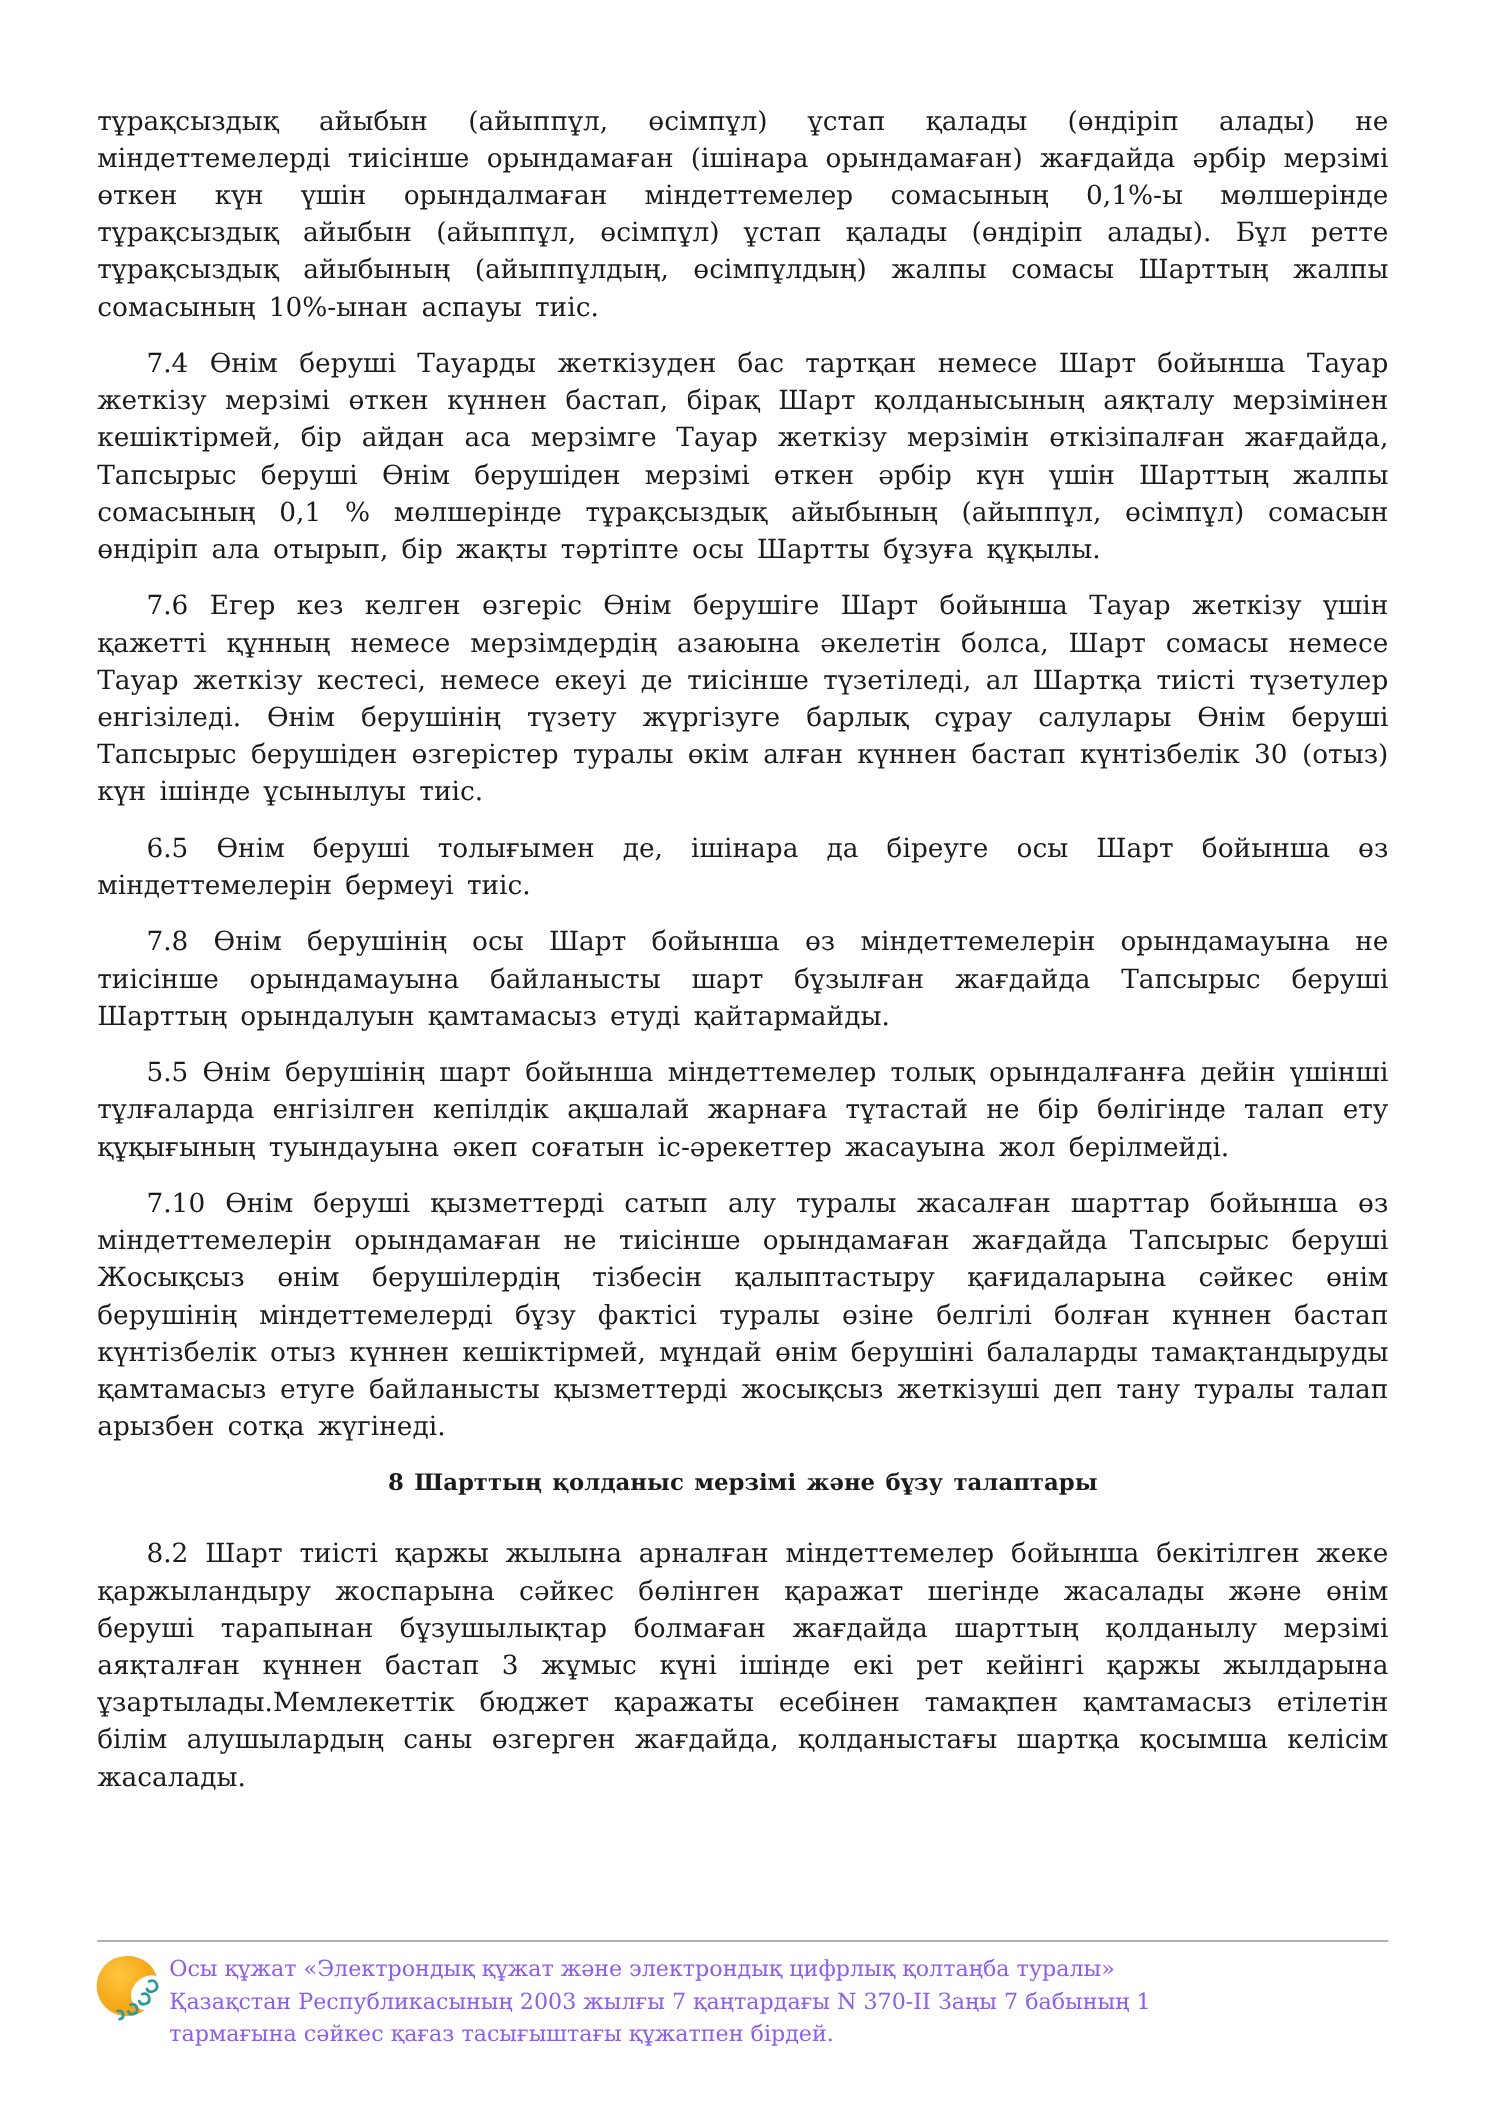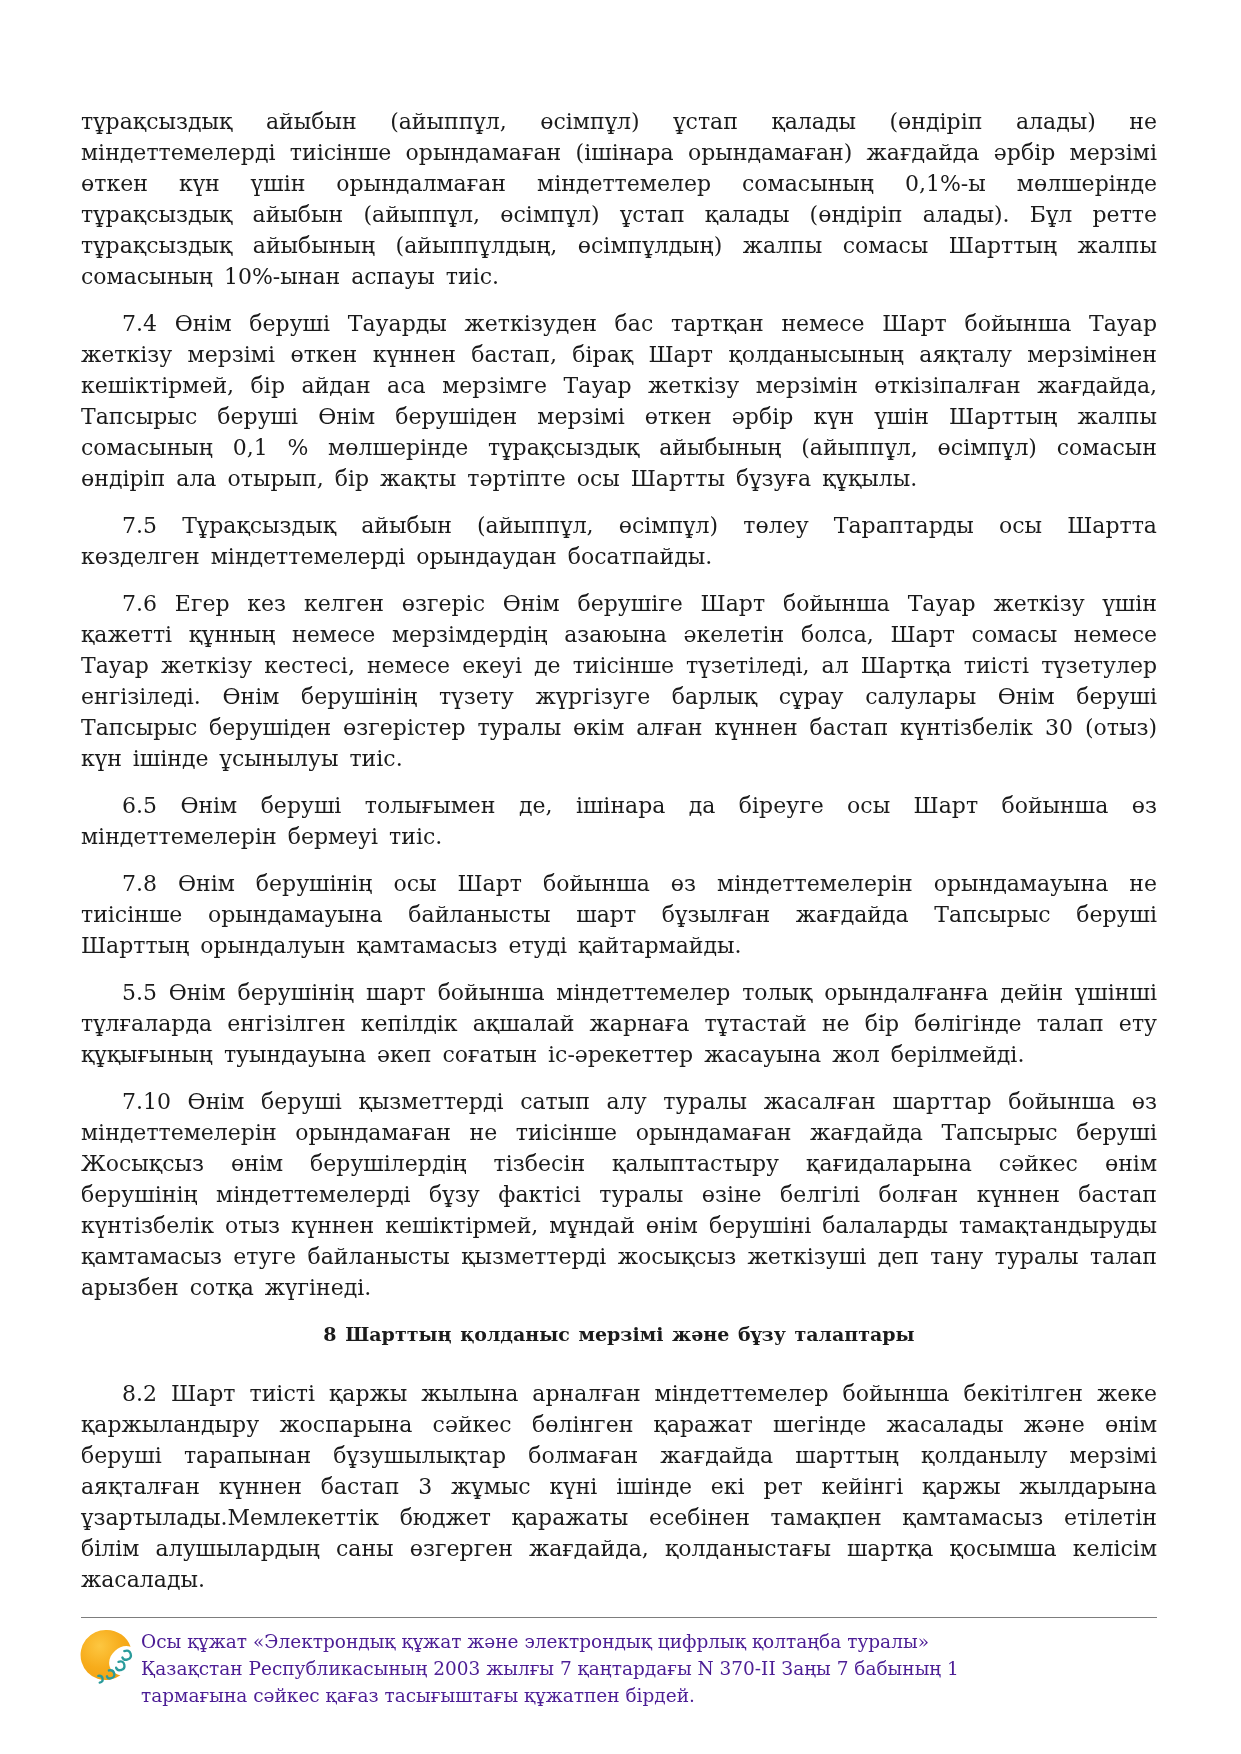--- a/index.html
+++ b/index.html
@@ -20,21 +20,21 @@
     width: 1076px;
   }
   .para {
     margin: 0 0 16px 0;
     font-size: 22px;
     line-height: 31px;
     text-align: justify;
     text-indent: 41px;
     word-spacing: 4px;
   }
-  .para.no-indent { text-indent: 0; margin-top: 20px; }
+  .para.no-indent { text-indent: 0; }
   .section-heading {
     margin: 2px 0 28px 0;
     font-size: 19px;
     line-height: 31px;
     font-weight: bold;
     text-align: center;
     word-spacing: 2px;
   }
   .footer {
     position: absolute;
@@ -57,33 +57,32 @@
     width: 56px;
     height: 60px;
     margin-left: -4px;
     display: block;
   }
   .footer-text {
     margin: 2px 0 0 0;
     max-width: 880px;
     font-size: 18.5px;
     line-height: 27px;
-    color: #4c1d95;
+    color: #8b5cf6;
     text-align: left;
   }
 </style>
 </head>
 <body>
 
 <div class="page">
 
   <div class="content">
     <p class="para no-indent">тұрақсыздық айыбын (айыппұл, өсімпұл) ұстап қалады (өндіріп алады) не міндеттемелерді тиісінше орындамаған (ішінара орындамаған) жағдайда әрбір мерзімі өткен күн үшін орындалмаған міндеттемелер сомасының 0,1%-ы мөлшерінде тұрақсыздық айыбын (айыппұл, өсімпұл) ұстап қалады (өндіріп алады). Бұл ретте тұрақсыздық айыбының (айыппұлдың, өсімпұлдың) жалпы сомасы Шарттың жалпы сомасының 10%-ынан аспауы тиіс.</p>
     <p class="para">7.4 Өнім беруші Тауарды жеткізуден бас тартқан немесе Шарт бойынша Тауар жеткізу мерзімі өткен күннен бастап, бірақ Шарт қолданысының аяқталу мерзімінен кешіктірмей, бір айдан аса мерзімге Тауар жеткізу мерзімін өткізіпалған жағдайда, Тапсырыс беруші Өнім берушіден мерзімі өткен әрбір күн үшін Шарттың жалпы сомасының 0,1 % мөлшерінде тұрақсыздық айыбының (айыппұл, өсімпұл) сомасын өндіріп ала отырып, бір жақты тәртіпте осы Шартты бұзуға құқылы.</p>
-    <p class="para">7.5 Тұрақсыздық айыбын (айыппұл, өсімпұл) төлеу Тараптарды осы Шартта көзделген міндеттемелерді орындаудан босатпайды.</p>
     <p class="para">7.6 Егер кез келген өзгеріс Өнім берушіге Шарт бойынша Тауар жеткізу үшін қажетті құнның немесе мерзімдердің азаюына әкелетін болса, Шарт сомасы немесе Тауар жеткізу кестесі, немесе екеуі де тиісінше түзетіледі, ал Шартқа тиісті түзетулер енгізіледі. Өнім берушінің түзету жүргізуге барлық сұрау салулары Өнім беруші Тапсырыс берушіден өзгерістер туралы өкім алған күннен бастап күнтізбелік 30 (отыз) күн ішінде ұсынылуы тиіс.</p>
     <p class="para">6.5 Өнім беруші толығымен де, ішінара да біреуге осы Шарт бойынша өз міндеттемелерін бермеуі тиіс.</p>
     <p class="para">7.8 Өнім берушінің осы Шарт бойынша өз міндеттемелерін орындамауына не тиісінше орындамауына байланысты шарт бұзылған жағдайда Тапсырыс беруші Шарттың орындалуын қамтамасыз етуді қайтармайды.</p>
     <p class="para">5.5 Өнім берушінің шарт бойынша міндеттемелер толық орындалғанға дейін үшінші тұлғаларда енгізілген кепілдік ақшалай жарнаға тұтастай не бір бөлігінде талап ету құқығының туындауына әкеп соғатын іс-әрекеттер жасауына жол берілмейді.</p>
     <p class="para">7.10 Өнім беруші қызметтерді сатып алу туралы жасалған шарттар бойынша өз міндеттемелерін орындамаған не тиісінше орындамаған жағдайда Тапсырыс беруші Жосықсыз өнім берушілердің тізбесін қалыптастыру қағидаларына сәйкес өнім берушінің міндеттемелерді бұзу фактісі туралы өзіне белгілі болған күннен бастап күнтізбелік отыз күннен кешіктірмей, мұндай өнім берушіні балаларды тамақтандыруды қамтамасыз етуге байланысты қызметтерді жосықсыз жеткізуші деп тану туралы талап арызбен сотқа жүгінеді.</p>
 
     <h2 class="section-heading">8 Шарттың қолданыс мерзімі және бұзу талаптары</h2>
 
     <p class="para">8.2 Шарт тиісті қаржы жылына арналған міндеттемелер бойынша бекітілген жеке қаржыландыру жоспарына сәйкес бөлінген қаражат шегінде жасалады және өнім беруші тарапынан бұзушылықтар болмаған жағдайда шарттың қолданылу мерзімі аяқталған күннен бастап 3 жұмыс күні ішінде екі рет кейінгі қаржы жылдарына ұзартылады.Мемлекеттік бюджет қаражаты есебінен тамақпен қамтамасыз етілетін білім алушылардың саны өзгерген жағдайда, қолданыстағы шартқа қосымша келісім жасалады.</p>
   </div>

